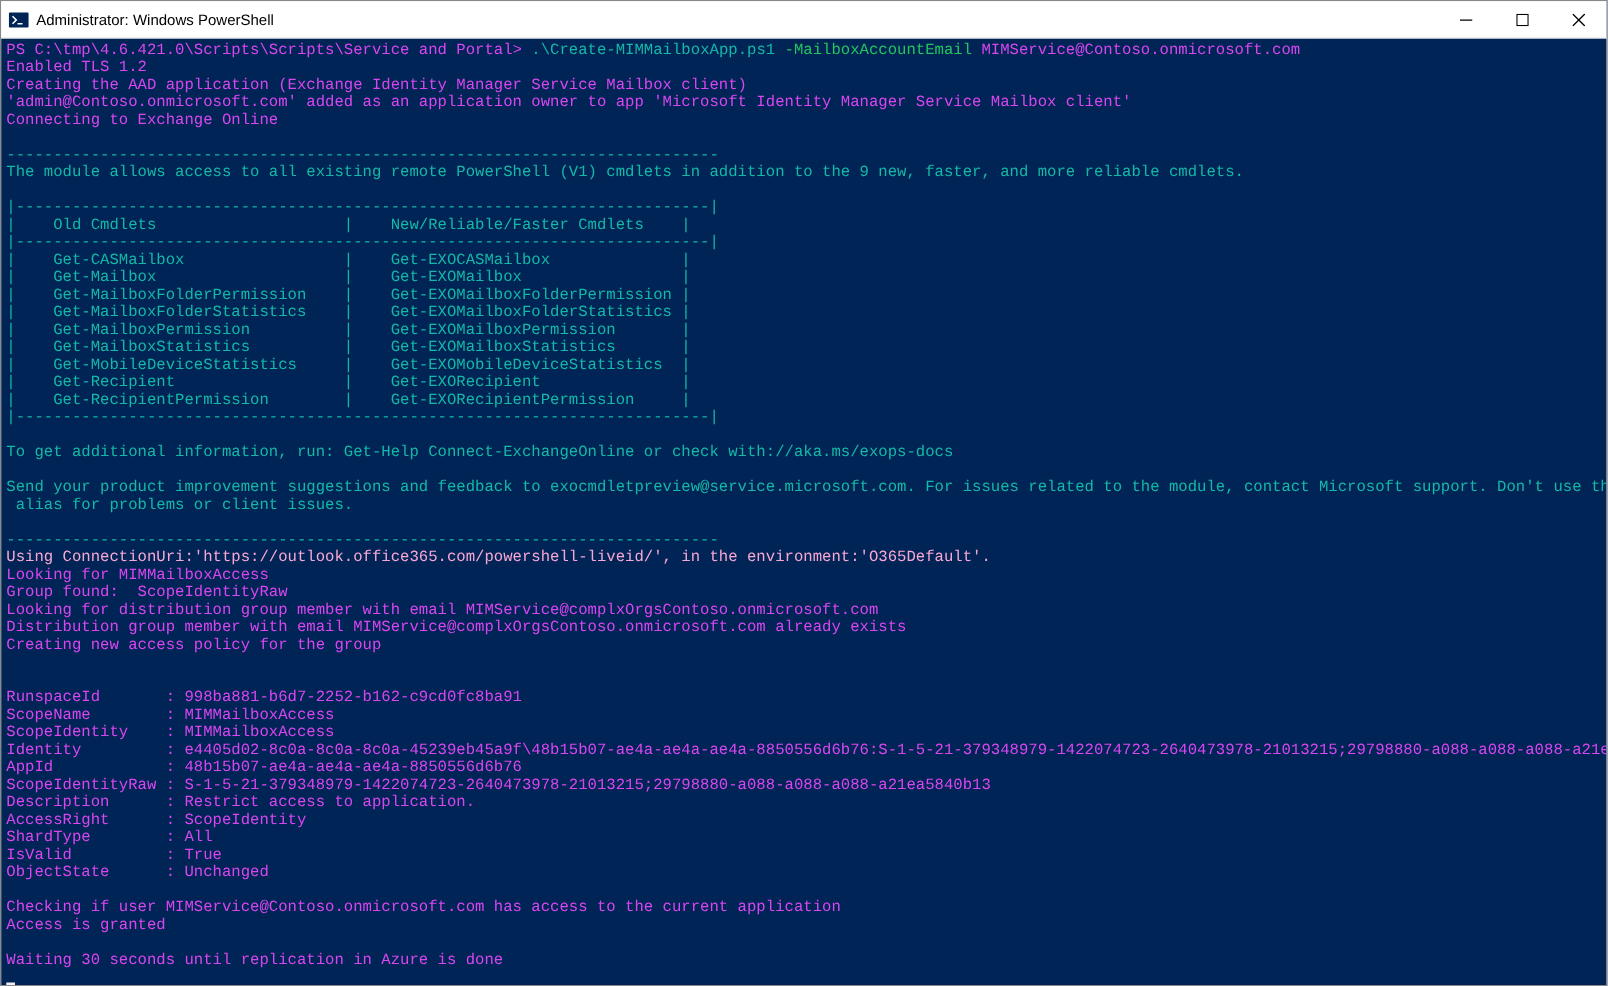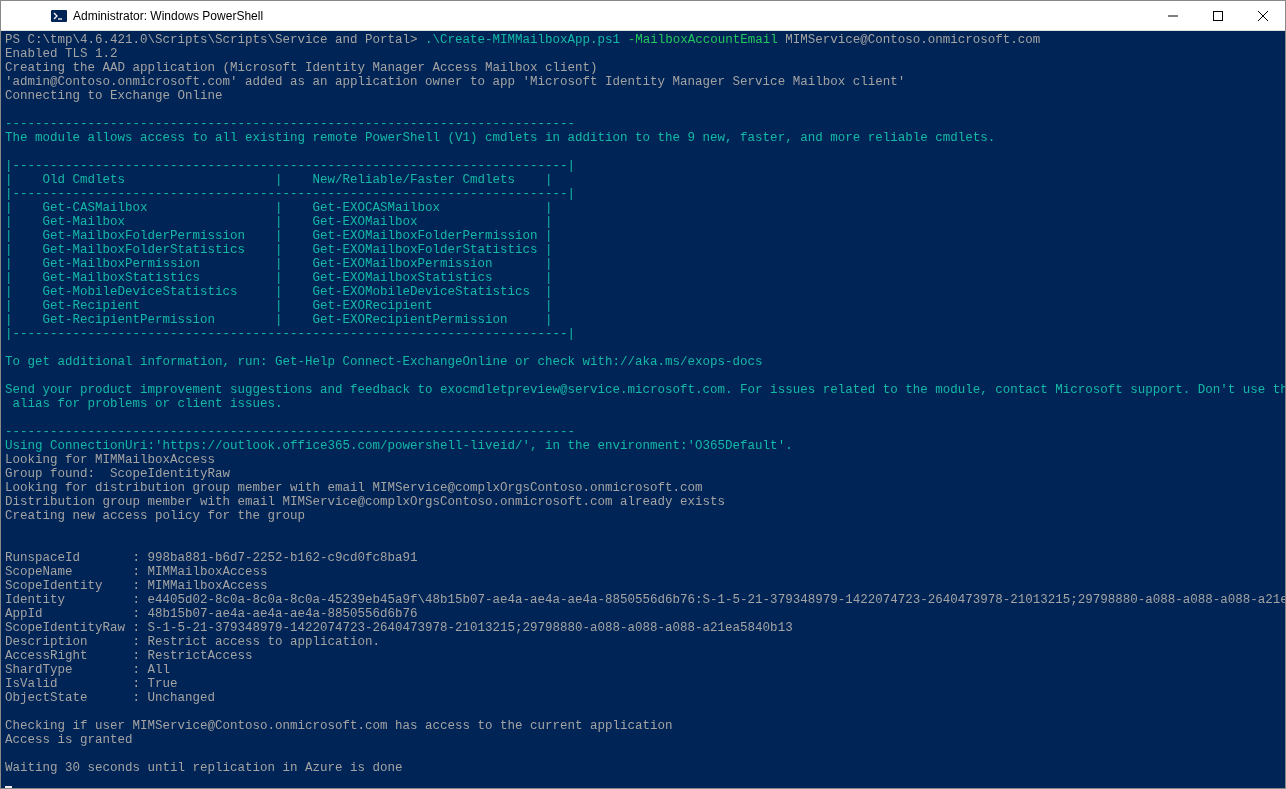--- a/index.html
+++ b/index.html
@@ -21,21 +21,20 @@
     flex-direction: column;
   }
   .titlebar {
     height: 29px;
     background: #ffffff;
     display: flex;
     align-items: center;
     justify-content: space-between;
     border-bottom: 1px solid #e0e0e0;
     user-select: none;
-    padding-left: 44px;
   }
   .titlebar-left {
     display: flex;
     align-items: center;
     padding-left: 6px;
   }
   .ps-icon {
     width: 16px;
     height: 16px;
     margin-right: 6px;
@@ -67,23 +66,23 @@
     flex: 1;
     background: #012456;
     color: #eeedf0;
     padding: 2px 4px 4px 4px;
     white-space: pre;
     overflow: hidden;
     line-height: 14px;
     letter-spacing: 0px;
   }
   .yellow { color: #14b8a6; }
-  .green  { color: #14b8a6; }
+  .green  { color: #f9a8d4; }
   .gray   { color: #22c55e; }
-  .white  { color: #a3a3a3; }
+  .white  { color: #d946ef; }
   .cursor {
     display: inline-block;
     width: 7px;
     height: 3px;
     background: #eeedf0;
     vertical-align: bottom;
   }
 </style>
 </head>
 <body>
@@ -114,21 +113,21 @@
       <div class="titlebar-btn close">
         <svg width="10" height="10" viewBox="0 0 10 10">
             <line x1="0" y1="0" x2="10" y2="10" stroke="#000" stroke-width="1"></line>
             <line x1="10" y1="0" x2="0" y2="10" stroke="#000" stroke-width="1"></line>
           </svg>
       </div>
     </div>
   </div>
   <div class="terminal" id="terminal"><span class="white">PS C:\tmp\4.6.421.0\Scripts\Scripts\Service and Portal&gt; </span><span class="yellow">.\Create-MIMMailboxApp.ps1 </span><span class="gray">-MailboxAccountEmail </span><span class="white">MIMService@Contoso.onmicrosoft.com</span>
 <span class="white">Enabled TLS 1.2</span>
-<span class="white">Creating the AAD application (Microsoft Identity Manager Access Mailbox client)</span>
+<span class="white">Creating the AAD application (Exchange Identity Manager Service Mailbox client)</span>
 <span class="white">'admin@Contoso.onmicrosoft.com' added as an application owner to app 'Microsoft Identity Manager Service Mailbox client'</span>
 <span class="white">Connecting to Exchange Online</span>
 
 <span class="yellow">----------------------------------------------------------------------------</span>
 <span class="yellow">The module allows access to all existing remote PowerShell (V1) cmdlets in addition to the 9 new, faster, and more reliable cmdlets.</span>
 
 <span class="yellow">|--------------------------------------------------------------------------|</span>
 <span class="yellow">|    Old Cmdlets                    |    New/Reliable/Faster Cmdlets    |</span>
 <span class="yellow">|--------------------------------------------------------------------------|</span>
 <span class="yellow">|    Get-CASMailbox                 |    Get-EXOCASMailbox              |</span>
@@ -156,21 +155,21 @@
 <span class="white">Creating new access policy for the group</span>
 
 
 <span class="white">RunspaceId       : 998ba881-b6d7-2252-b162-c9cd0fc8ba91</span>
 <span class="white">ScopeName        : MIMMailboxAccess</span>
 <span class="white">ScopeIdentity    : MIMMailboxAccess</span>
 <span class="white">Identity         : e4405d02-8c0a-8c0a-8c0a-45239eb45a9f\48b15b07-ae4a-ae4a-ae4a-8850556d6b76:S-1-5-21-379348979-1422074723-2640473978-21013215;29798880-a088-a088-a088-a21ea5840b13</span>
 <span class="white">AppId            : 48b15b07-ae4a-ae4a-ae4a-8850556d6b76</span>
 <span class="white">ScopeIdentityRaw : S-1-5-21-379348979-1422074723-2640473978-21013215;29798880-a088-a088-a088-a21ea5840b13</span>
 <span class="white">Description      : Restrict access to application.</span>
-<span class="white">AccessRight      : RestrictAccess</span>
+<span class="white">AccessRight      : ScopeIdentity</span>
 <span class="white">ShardType        : All</span>
 <span class="white">IsValid          : True</span>
 <span class="white">ObjectState      : Unchanged</span>
 
 <span class="white">Checking if user MIMService@Contoso.onmicrosoft.com has access to the current application</span>
 <span class="white">Access is granted</span>
 
 <span class="white">Waiting 30 seconds until replication in Azure is done</span>
 <span class="cursor"></span></div>
 </div>

